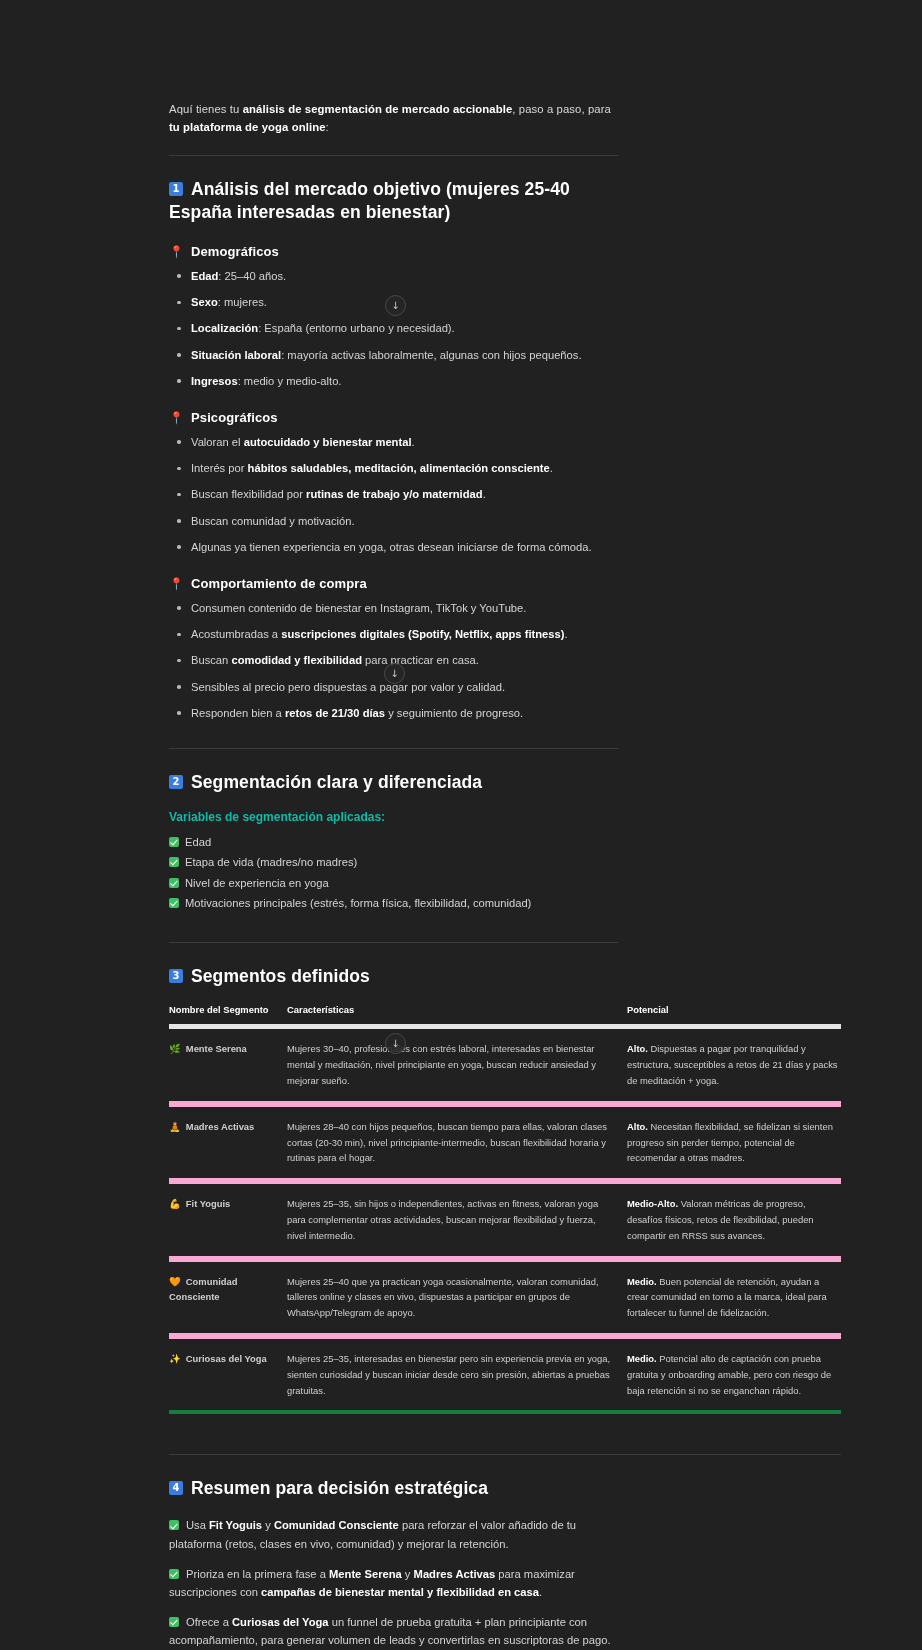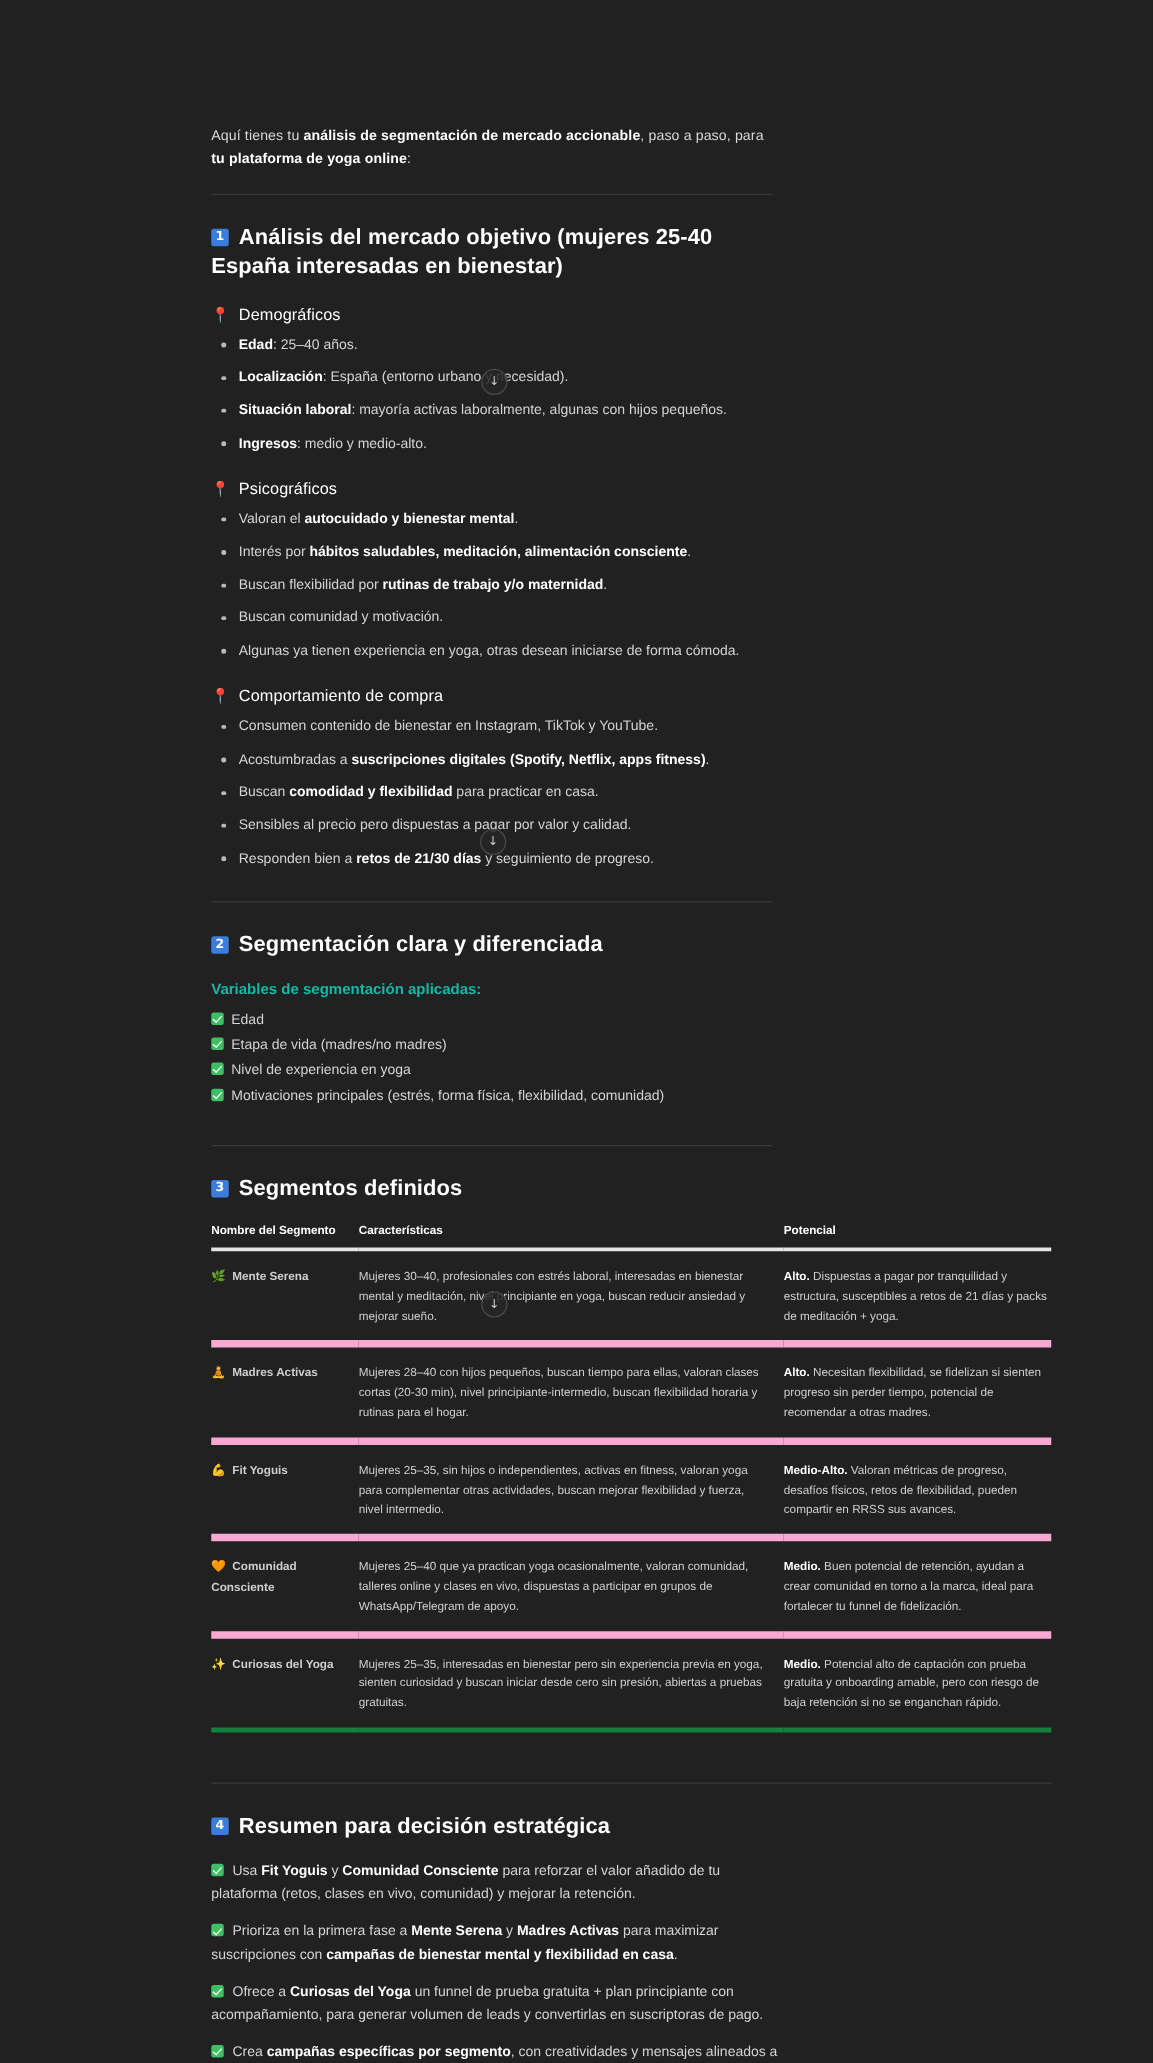--- a/index.html
+++ b/index.html
@@ -64,21 +64,21 @@
     font-weight: 700;
     line-height: 14px;
     text-align: center;
     border-radius: 2px;
     vertical-align: 3px;
     margin-right: 8px;
     font-family: "DejaVu Sans", sans-serif;
   }
   h3.sub {
     font-size: 13px;
-    font-weight: 400;
+    font-weight: 700;
     color: #ffffff;
     margin: 20px 0 9px 0;
     letter-spacing: .1px;
   }
   h3.sub .pin {
     color: #e8436f;
     margin-right: 7px;
     font-size: 12px;
   }
   ul.bullets { list-style: none; margin: 0 0 4px 0; }
@@ -137,21 +137,21 @@
     border-collapse: collapse;
     width: 672px;
     margin-top: 4px;
   }
   table.segments th {
     text-align: left;
     font-size: 9.4px;
     font-weight: 700;
     color: #ffffff;
     padding: 0 14px 9px 0;
-    border-bottom: 3px solid #e5e5e5;
+    border-bottom: 5px solid #e5e5e5;
     vertical-align: bottom;
   }
   table.segments td {
     font-size: 9.4px;
     line-height: 1.68;
     color: #cfcfcf;
     padding: 12px 14px 12px 0;
     border-bottom: 6px solid #f9a8d4;
     vertical-align: top;
   }
@@ -200,20 +200,21 @@
       <p class="para"><span>Aquí tienes tu </span><b>análisis de segmentación de mercado accionable</b><span>, paso a paso, para </span><b>tu plataforma de yoga online</b><span>:</span></p>
       <div class="rule"></div>
     </div>
 
     <div class="col">
       <h2 class="section"><span class="numbox">1</span><span>Análisis del mercado objetivo (mujeres 25-40 España interesadas en bienestar)</span></h2>
 
       <h3 class="sub"><span class="pin">📍</span><span>Demográficos</span></h3>
       <ul class="bullets">
         <li><b>Edad</b><span>: 25–40 años.</span></li>
+        <li><b>Sexo</b><span>: mujeres.</span></li>
         <li><b>Localización</b><span>: España (entorno urbano y necesidad).</span></li>
         <li><b>Situación laboral</b><span>: mayoría activas laboralmente, algunas con hijos pequeños.</span></li>
         <li><b>Ingresos</b><span>: medio y medio-alto.</span></li>
       </ul>
 
       <h3 class="sub"><span class="pin">📍</span><span>Psicográficos</span></h3>
       <ul class="bullets">
         <li><span>Valoran el </span><b>autocuidado y bienestar mental</b><span>.</span></li>
         <li><span>Interés por </span><b>hábitos saludables, meditación, alimentación consciente</b><span>.</span></li>
         <li><span>Buscan flexibilidad por </span><b>rutinas de trabajo y/o maternidad</b><span>.</span></li>

